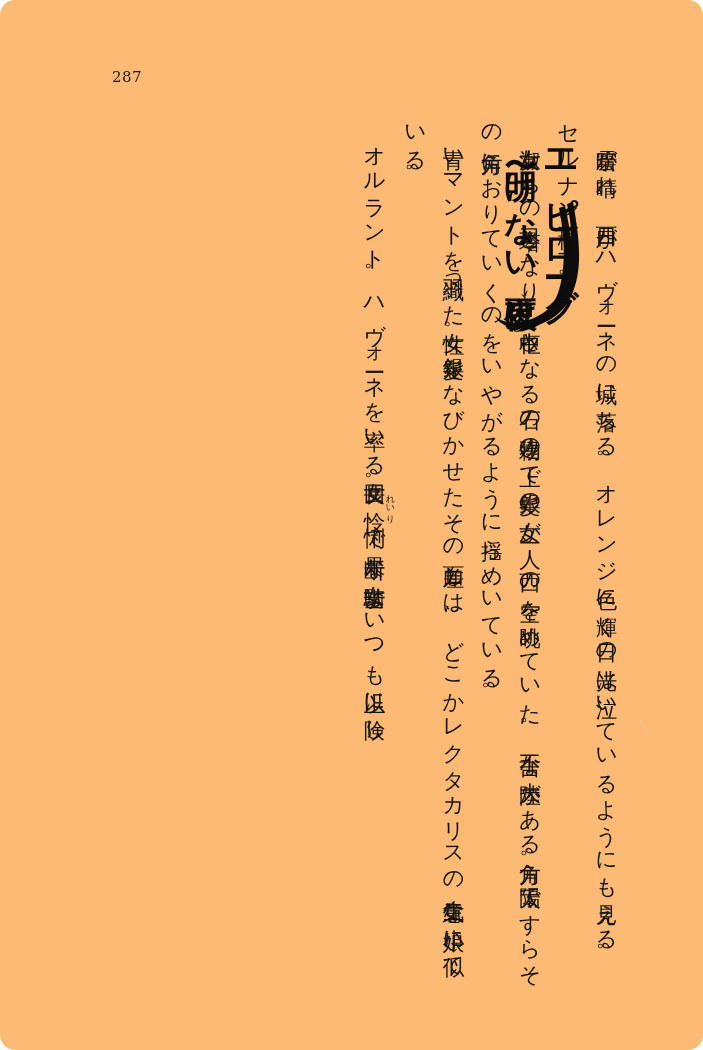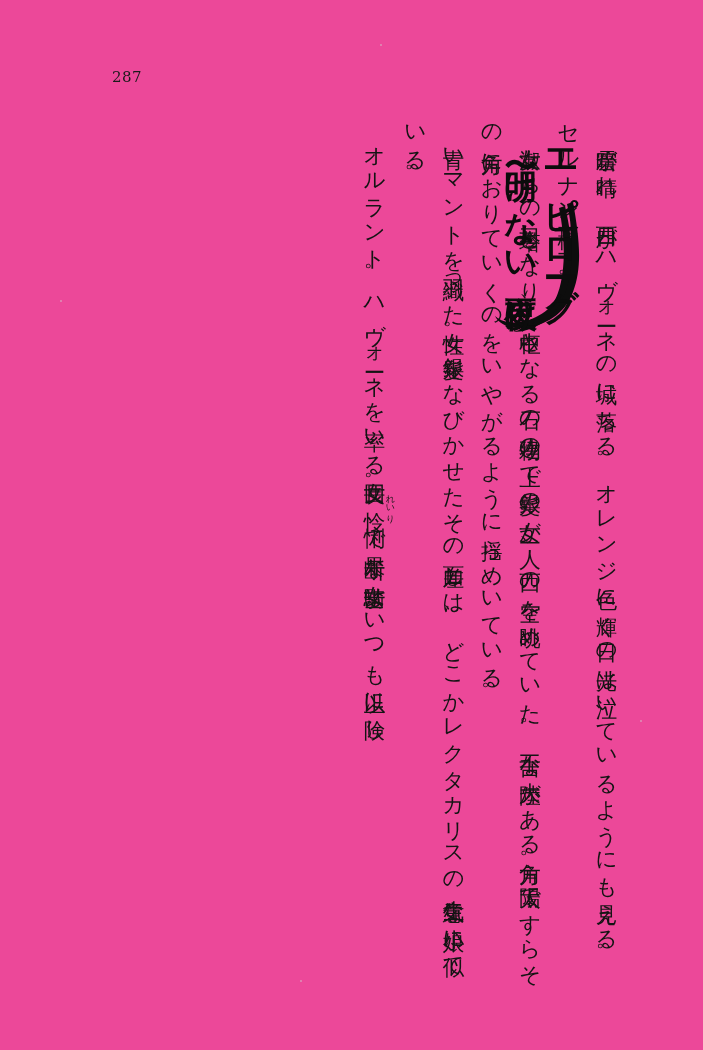--- a/index.html
+++ b/index.html
@@ -12,21 +12,22 @@
     height: 1050px;
     overflow: hidden;
     font-family: "DejaVu Serif", "Liberation Serif", serif;
     color: #111111;
     position: relative;
   }
 
   .page {
     position: absolute;
     inset: 0;
-    background: #ec4899;
+    background: #fdba74;
+    border-radius: 15px;
   }
 
   
   .folio {
     position: absolute;
     top: 68px;
     left: 112px;
     font-size: 15px;
     letter-spacing: 0.5px;
     font-family: "DejaVu Serif", "Liberation Serif", serif;

